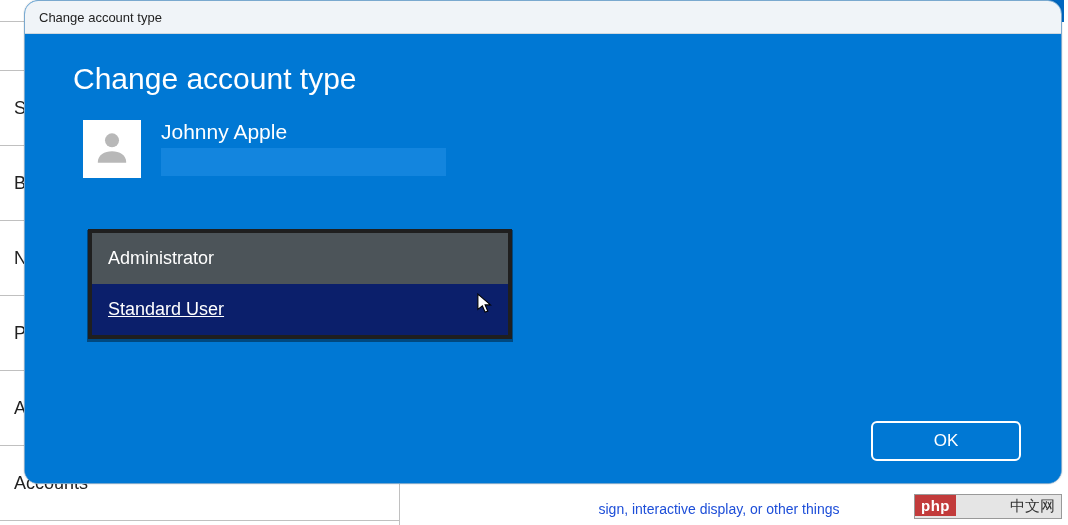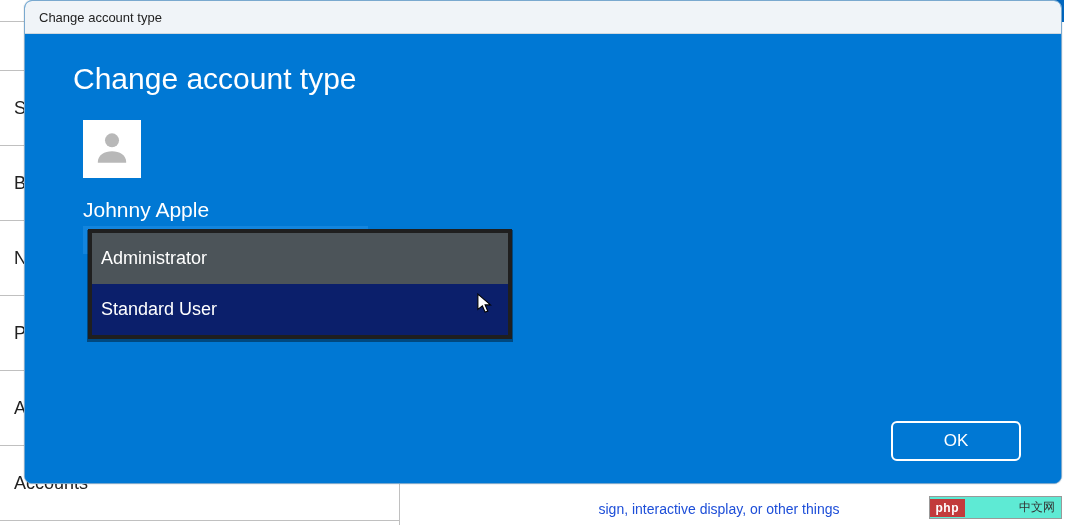--- a/index.html
+++ b/index.html
@@ -52,21 +52,21 @@
       position: absolute; bottom: 8px; right: 120px; left: 90px;
       color: #1d4ed8; font-size: 14px; text-align: center;
     }
 
     
     .dialog {
       position: absolute;
       left: 24px; top: 0px;
       width: 1038px; height: 484px;
       border: 1px solid #7aa9cf;
-      border-radius: 8px;
+      border-radius: 14px;
       overflow: hidden;
       z-index: 10;
       box-shadow: 0 0 0 1px rgba(0,0,0,0.05);
       background: #0078d4;
     }
     .dialog-titlebar {
       height: 33px;
       background: #f0f4f8;
       color: #222;
       display: flex; align-items: center;
@@ -78,21 +78,21 @@
       background: #0078d4;
       height: calc(100% - 33px);
       color: #fff;
       position: relative;
       padding: 28px 48px;
     }
     .dialog-heading {
       font-size: 30px; font-weight: 400; color: #fff;
       margin-bottom: 24px;
     }
-    .user-row { display: flex; align-items: flex-start; gap: 20px; margin-left: 10px; flex-direction: column; }
+    .user-row { display: flex; align-items: flex-start; gap: 20px; margin-left: 10px; }
     .avatar {
       width: 58px; height: 58px; background: #fff;
       display: flex; align-items: center; justify-content: center;
     }
     .avatar-inner { color: #b8b8b8; }
     .user-name { font-size: 21px; font-weight: 400; color: #fff; }
     .user-sub {
       margin-top: 4px; width: 285px; height: 28px;
       background: #1385de;
     }
@@ -100,50 +100,50 @@
     .dropdown {
       position: absolute;
       left: 63px; top: 195px;
       width: 424px;
       background: #1f1f1f;
       padding: 4px;
       box-shadow: 0 2px 0 1px rgba(0, 0, 0, 0.4);
     }
     .dd-opt {
       height: 51px; line-height: 51px;
-      padding-left: 9px;
+      padding-left: 16px;
       font-size: 18px; color: #fff;
       cursor: default;
     }
     .dd-opt.admin { background: #4c5459; }
-    .dd-opt.std { background: #0b1f6b; }
+    .dd-opt.std { background: #0b1f6b; text-decoration: underline; }
 
     .dialog-footer {
       position: absolute; right: 40px; bottom: 22px;
       display: flex; gap: 28px;
     }
     .dlg-btn {
-      width: 130px; height: 40px;
+      width: 150px; height: 40px;
       border: 2px solid #fff; border-radius: 6px;
       background: transparent; color: #fff;
       font-size: 17px;
       display: flex; align-items: center; justify-content: center;
     }
 
     .cursor {
       position: absolute; left: 477px; top: 293px; z-index: 50;
       width: 18px; height: 22px;
       pointer-events: none;
     }
 
     .watermark {
       position: absolute; right: 6px; bottom: 6px; z-index: 60;
       border: 1px solid #999;
-      display: flex; align-items: center;
-      background: #5eead4; font-size: 12px;
+      display: flex; align-items: flex-start;
+      background: #e5e5e5; font-size: 15px;
     }
     .wm-red { background: #c23b3b; color:#fff; padding: 2px 6px; font-weight:700; letter-spacing:0.5px; }
     .wm-rest { padding: 2px 6px; color:#333;margin-left:48px; }
   </style>
 </head>
 <body>
 
 <div class="bg-sidebar">
   <div class="bg-search-row">
     <span class="bg-search-text">a setting</span>

